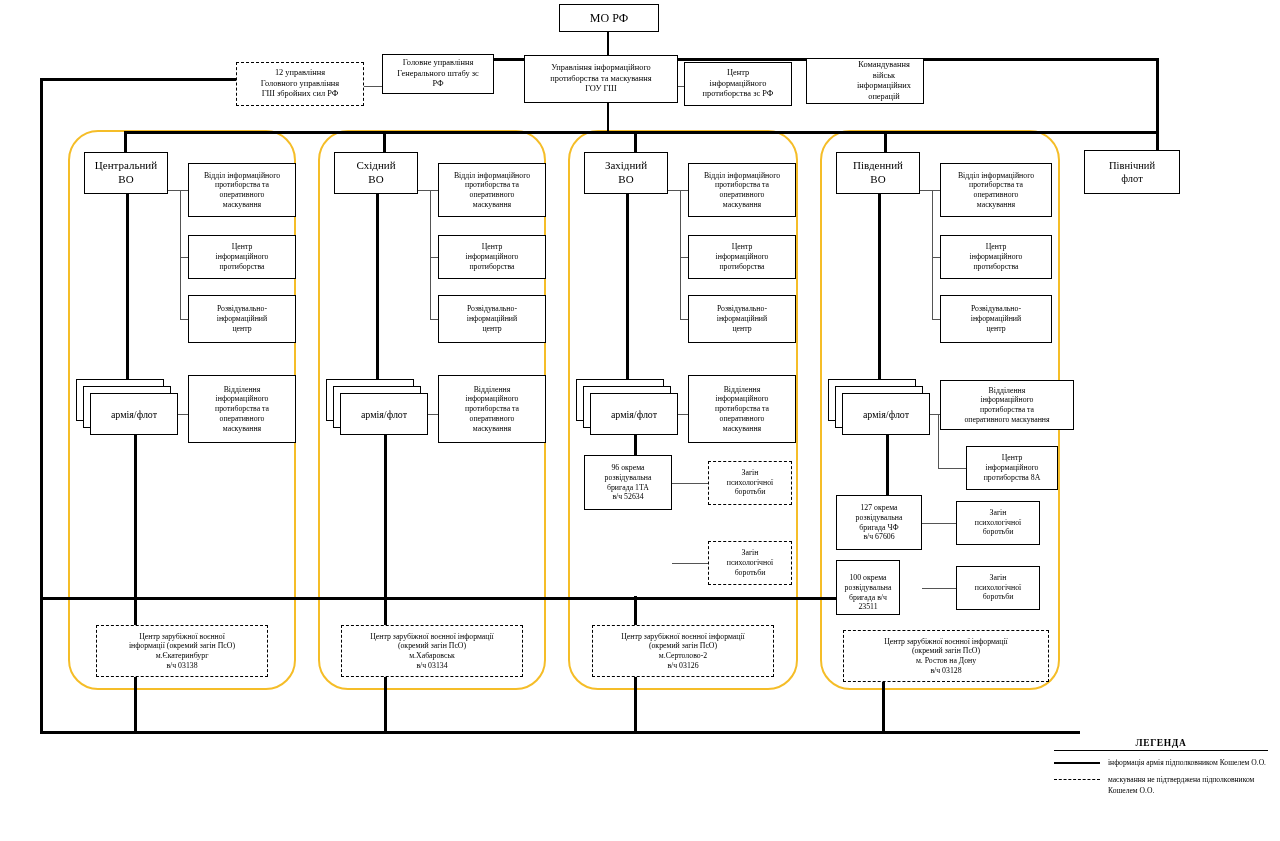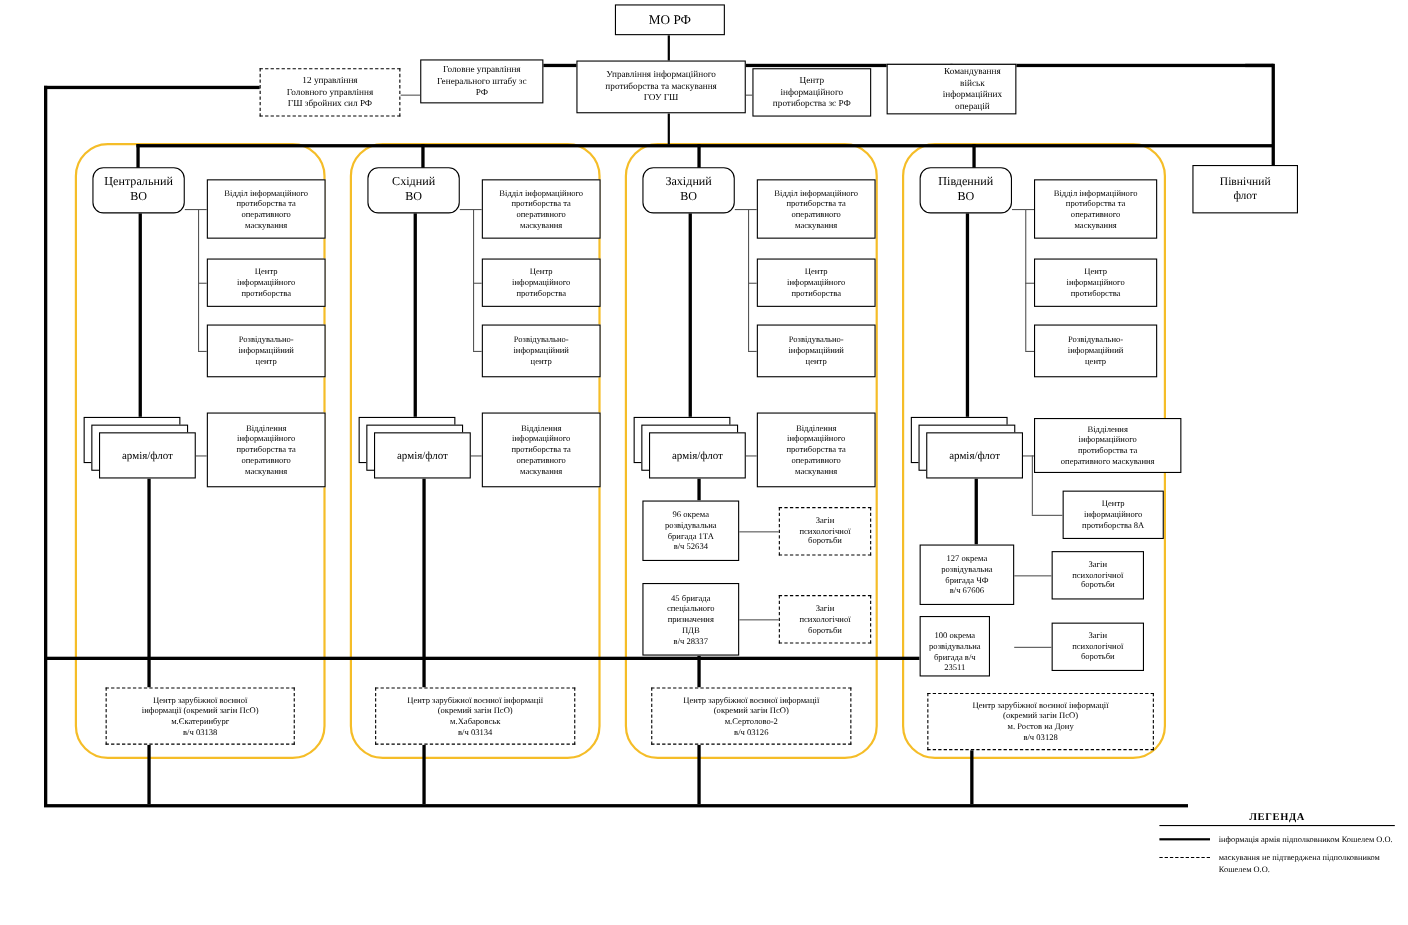--- a/index.html
+++ b/index.html
@@ -4,21 +4,21 @@
 <style>
   html,body{margin:0;padding:0;background:#ffffff;}
   body{font-family:"Liberation Serif","DejaVu Serif",serif;color:#000;}
   #canvas{position:relative;width:1280px;height:841px;overflow:hidden;background:#fff;}
 
   .box{position:absolute;box-sizing:border-box;border:1px solid #000;background:#fff;
        display:flex;align-items:center;justify-content:center;text-align:center;
        font-size:8.2px;line-height:1.25;padding:2px 3px;z-index:5;}
   .box.dashed{border:1px dashed #000;}
   .box.big{font-size:10.5px;}
-  .box.title{font-size:11px;border-radius:10px;}
+  .box.title{font-size:11px;}
   .box.mo{font-size:12px;}
 
   
   .stack{position:absolute;z-index:5;}
   .stack .lyr{position:absolute;box-sizing:border-box;border:1px solid #000;background:#fff;}
   .stack .front{position:absolute;box-sizing:border-box;border:1px solid #000;background:#fff;
        display:flex;align-items:center;justify-content:center;font-size:10px;}
 
   
   .ln{position:absolute;background:#000;z-index:2;}
@@ -210,23 +210,20 @@
     </div>
     <div class="ln" style="left: 678px; top: 414px; width: 10px; height: 1px; background: rgb(85, 85, 85);"></div>
     <div class="box" style="left: 584px; top: 455px; width: 88px; height: 55px; font-size: 7.8px;">
       <span>96 окрема<br>розвідувальна<br>бригада 1ТА<br>в/ч 52634</span>
     </div>
     <div class="box dashed" style="left: 708px; top: 460.5px; width: 84px; height: 44px; font-size: 7.8px;">
       <span>Загін<br>психологічної<br>боротьби</span>
     </div>
     <div class="ln" style="left: 672px; top: 482.5px; width: 36px; height: 1px; background: rgb(85, 85, 85);"></div>
     <div class="ln" style="left: 634px; top: 435px; height: 20px; width: 2.5px;"></div>
-    <div class="box" style="left: 584px; top: 530px; width: 88px; height: 66px; font-size: 7.8px;">
-      <span>45 бригада<br>спеціального<br>призначення<br>ПДВ<br>в/ч 28337</span>
-    </div>
     <div class="box dashed" style="left: 708px; top: 541px; width: 84px; height: 44px; font-size: 7.8px;">
       <span>Загін<br>психологічної<br>боротьби</span>
     </div>
     <div class="ln" style="left: 672px; top: 563px; width: 36px; height: 1px; background: rgb(85, 85, 85);"></div>
     <div class="box dashed" style="left: 592px; top: 625px; width: 182px; height: 52px; font-size: 7.8px;">
       <span>Центр зарубіжної воєнної інформації<br>(окремий загін ПсО)<br>м.Сертолово-2<br>в/ч 03126</span>
     </div>
     <div class="ln" style="left: 634px; top: 596px; height: 29px; width: 2.5px;"></div>
     <div class="ln" style="left: 634px; top: 677px; height: 54px; width: 2.5px;"></div>
     <div class="grp" style="left: 820px; top: 130px; width: 240px; height: 560px; border-color: rgb(245, 189, 40);"></div>

